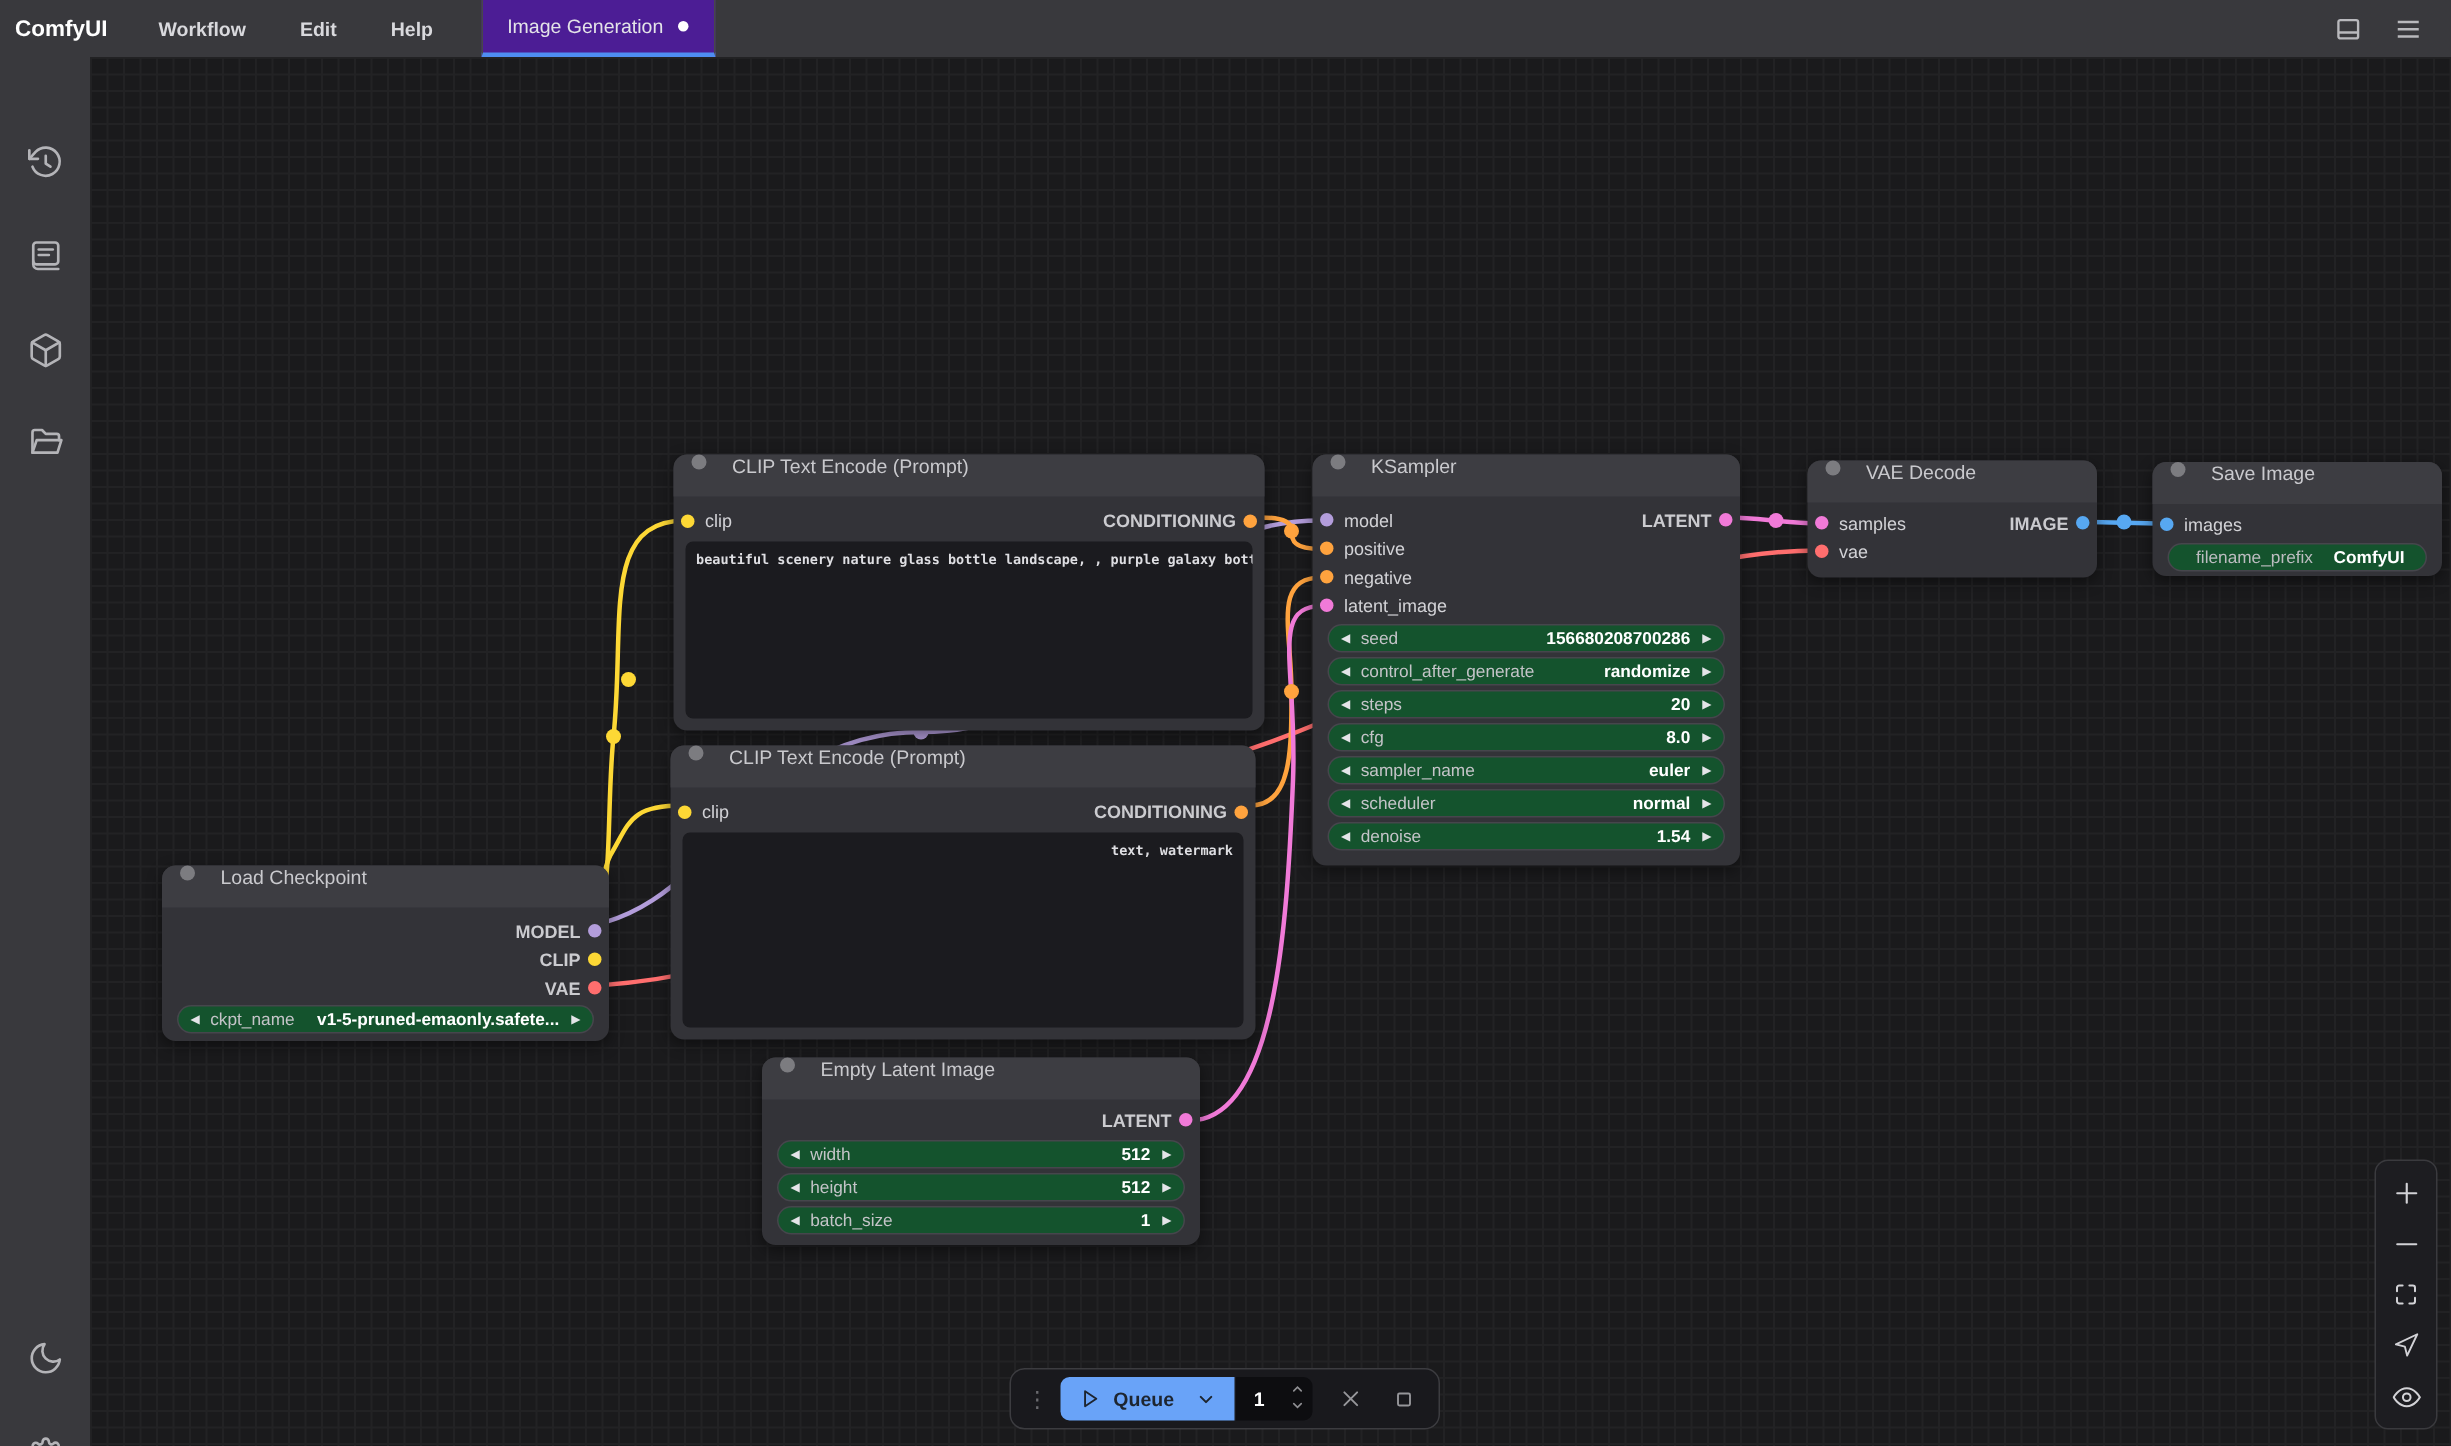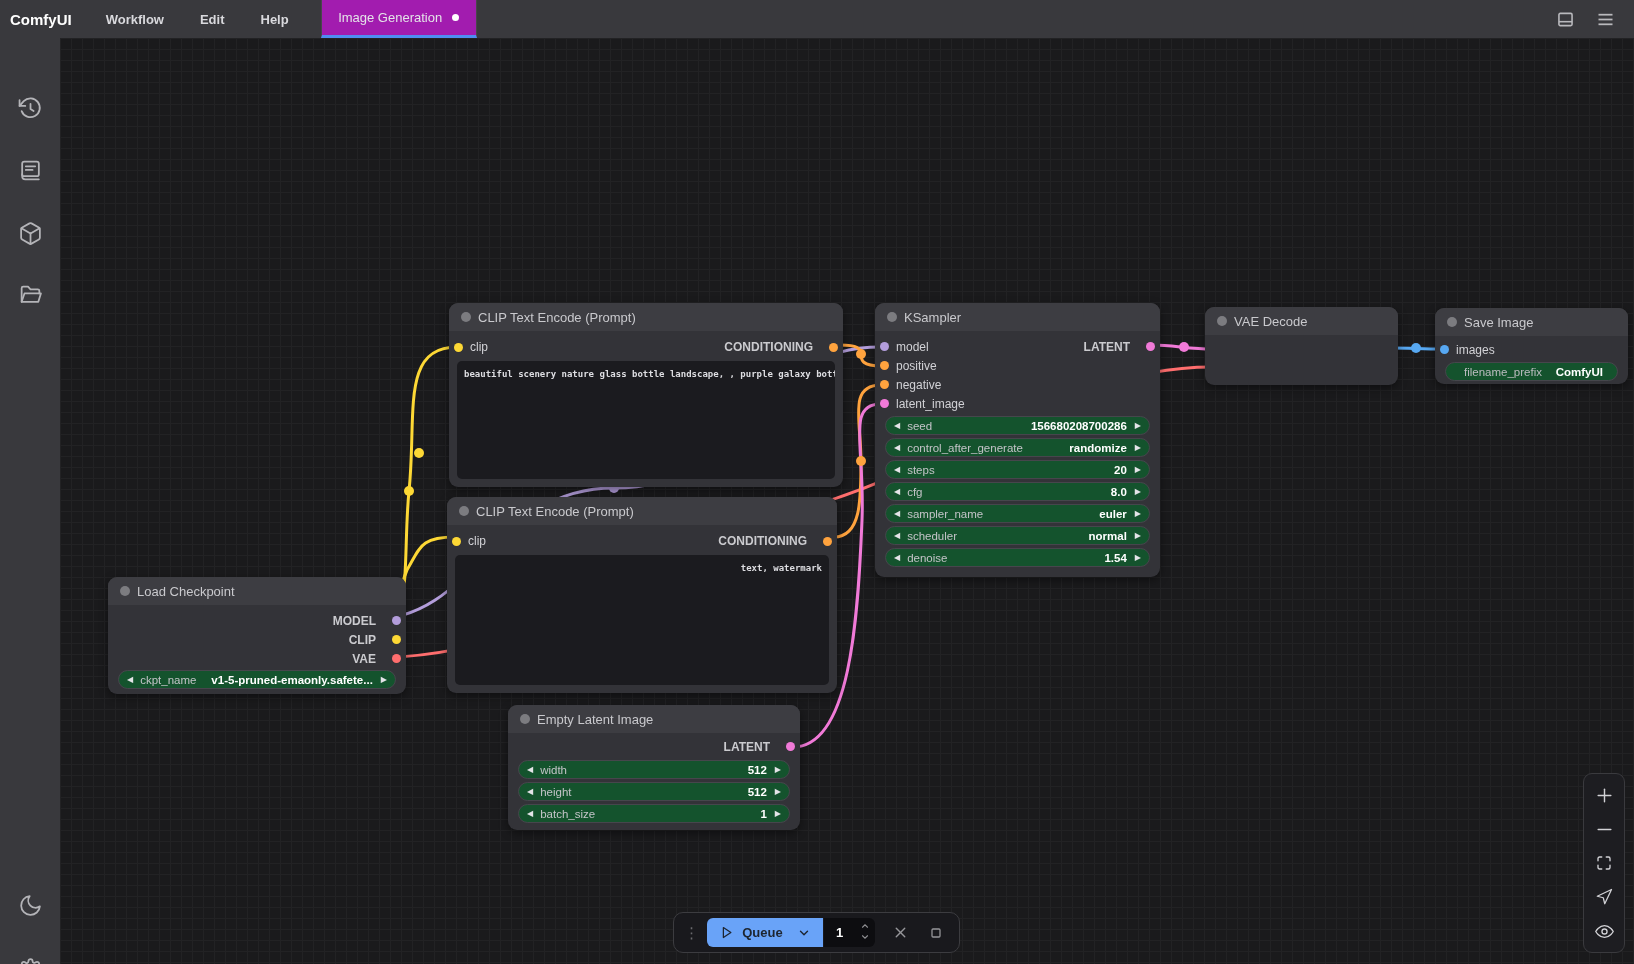--- a/index.html
+++ b/index.html
@@ -15,21 +15,21 @@
       linear-gradient(90deg,#222224 1px, transparent 1px),
       linear-gradient(#121214 1px, transparent 1px),
       linear-gradient(90deg,#121214 1px, transparent 1px);
     background-size:11px 11px, 11px 11px, 110px 110px, 110px 110px; }
 
   
   .topbar { position:absolute; left:0; top:0; width:1634px; height:38px; background:#39393d;
     display:flex; align-items:stretch; z-index:10; color:#d9d9dd; }
   .logo { font-weight:bold; font-size:15px; color:#ffffff; display:flex; align-items:center; padding:0 16px 0 10px; }
   .menu-item { display:flex; align-items:center; padding:0 18px; font-size:13px; font-weight:600; color:#d9d9dd; cursor:default; }
-  .tab { margin-left:14px; width:156px; background:#a21caf; border-left:1px solid #47474b; border-right:1px solid #47474b;
+  .tab { margin-left:14px; width:156px; background:#4c1d95; border-left:1px solid #47474b; border-right:1px solid #47474b;
     border-bottom:3px solid #4f8df2; display:flex; align-items:center; justify-content:center; gap:10px; font-size:13px; color:#e4e4e8; }
   .tab-dot { width:7px; height:7px; border-radius:50%; background:#ffffff; }
   .topbar-right { margin-left:auto; display:flex; align-items:center; gap:10px; padding-right:14px; }
   .tb-icon { width:30px; height:30px; display:flex; align-items:center; justify-content:center; color:#b9b9bd; }
 
   
   .sidebar { position:absolute; left:0; top:38px; width:60px; bottom:0; background:#39393d; z-index:9;
     display:flex; flex-direction:column; align-items:center; }
   .sb-icon { width:40px; height:40px; display:flex; align-items:center; justify-content:center; color:#b4b4b8; }
   .sb-icon svg { stroke:#b4b4b8; }
@@ -37,27 +37,27 @@
   .sb-cube{ position:absolute; top:175px; } .sb-fold{ position:absolute; top:236px; }
   .sb-moon{ position:absolute; top:847px; } .sb-gear{ position:absolute; top:912px; }
 
   
   svg.wires { position:absolute; left:0; top:0; width:1634px; height:964px; z-index:1; pointer-events:none; }
   svg.wires path { fill:none; stroke-width:3; stroke-linecap:round; }
 
   
   .node { position:absolute; background:#333338; border-radius:9px; z-index:2;
     box-shadow:0 3px 10px rgba(0,0,0,.45); color:#cfcfd3; }
-  .node-header { height:28px; background:#3d3d42; border-radius:9px 9px 0 0; display:flex; align-items:center; gap:7px;
+  .node-header { height:28px; background:#3d3d42; border-radius:9px 9px 0 0; display:flex; align-items:flex-start; gap:17px;
     padding:0 12px; font-size:13px; color:#c9c9cd; }
   .collapse-dot { width:10px; height:10px; border-radius:50%; background:#7c7c80; flex:0 0 auto; }
   .prow { display:flex; align-items:center; height:19px; padding:0 5px; font-size:12px; color:#d2d2d6; }
   .prow.tall { height:24px; margin-top:4px; }
   .pin  { display:flex; align-items:center; gap:7px; }
-  .pout { display:flex; align-items:center; gap:16px; margin-left:auto; font-weight:700; color:#cbcbcf; }
+  .pout { display:flex; align-items:center; gap:5px; margin-left:auto; font-weight:700; color:#cbcbcf; }
   .pdot { width:9px; height:9px; border-radius:50%; flex:0 0 auto; }
   .c-yellow{background:#fdd835} .c-orange{background:#ffa33e} .c-purple{background:#b39ddb}
   .c-pink{background:#f17ad8}  .c-red{background:#ff6e6e}   .c-blue{background:#57a8f2}
   .prompt-box { margin:2px 8px 8px 8px; background:#1b1b1f; border-radius:5px; padding:8px 7px;
     font-family:"DejaVu Sans Mono", monospace; font-size:9px; font-weight:700; color:#dedee2;
     white-space:nowrap; overflow:hidden; }
   .widgets { padding:3px 10px 0 10px; }
   .widget { height:19px; margin-bottom:3px; background:#14532d; border:1px solid #46464c; border-radius:10px;
     display:flex; align-items:center; padding:0 8px; font-size:11.5px; }
   .warr { color:#e4e4e8; font-size:8px; line-height:1; flex:0 0 auto; }
@@ -239,20 +239,38 @@
         <span class="warr">▶</span>
       </div>
     </div>
   </div>
 
   <div class="node" id="node-vae-decode">
     <div class="node-header">
       <span class="collapse-dot"></span>
       <span>VAE Decode</span>
     </div>
+    <div class="pad4">
+      <div class="prow">
+        <span class="pin">
+            <span class="pdot c-pink"></span>
+          <span>samples</span>
+          </span>
+        <span class="pout">
+            <span>IMAGE</span>
+          <span class="pdot c-blue"></span>
+          </span>
+      </div>
+      <div class="prow">
+          <span class="pin">
+            <span class="pdot c-red"></span>
+        <span>vae</span>
+          </span>
+        </div>
+    </div>
   </div>
 
   <div class="node" id="node-save-image">
     <div class="node-header">
       <span class="collapse-dot"></span>
       <span>Save Image</span>
     </div>
     <div class="pad4">
       <div class="prow">
           <span class="pin">

